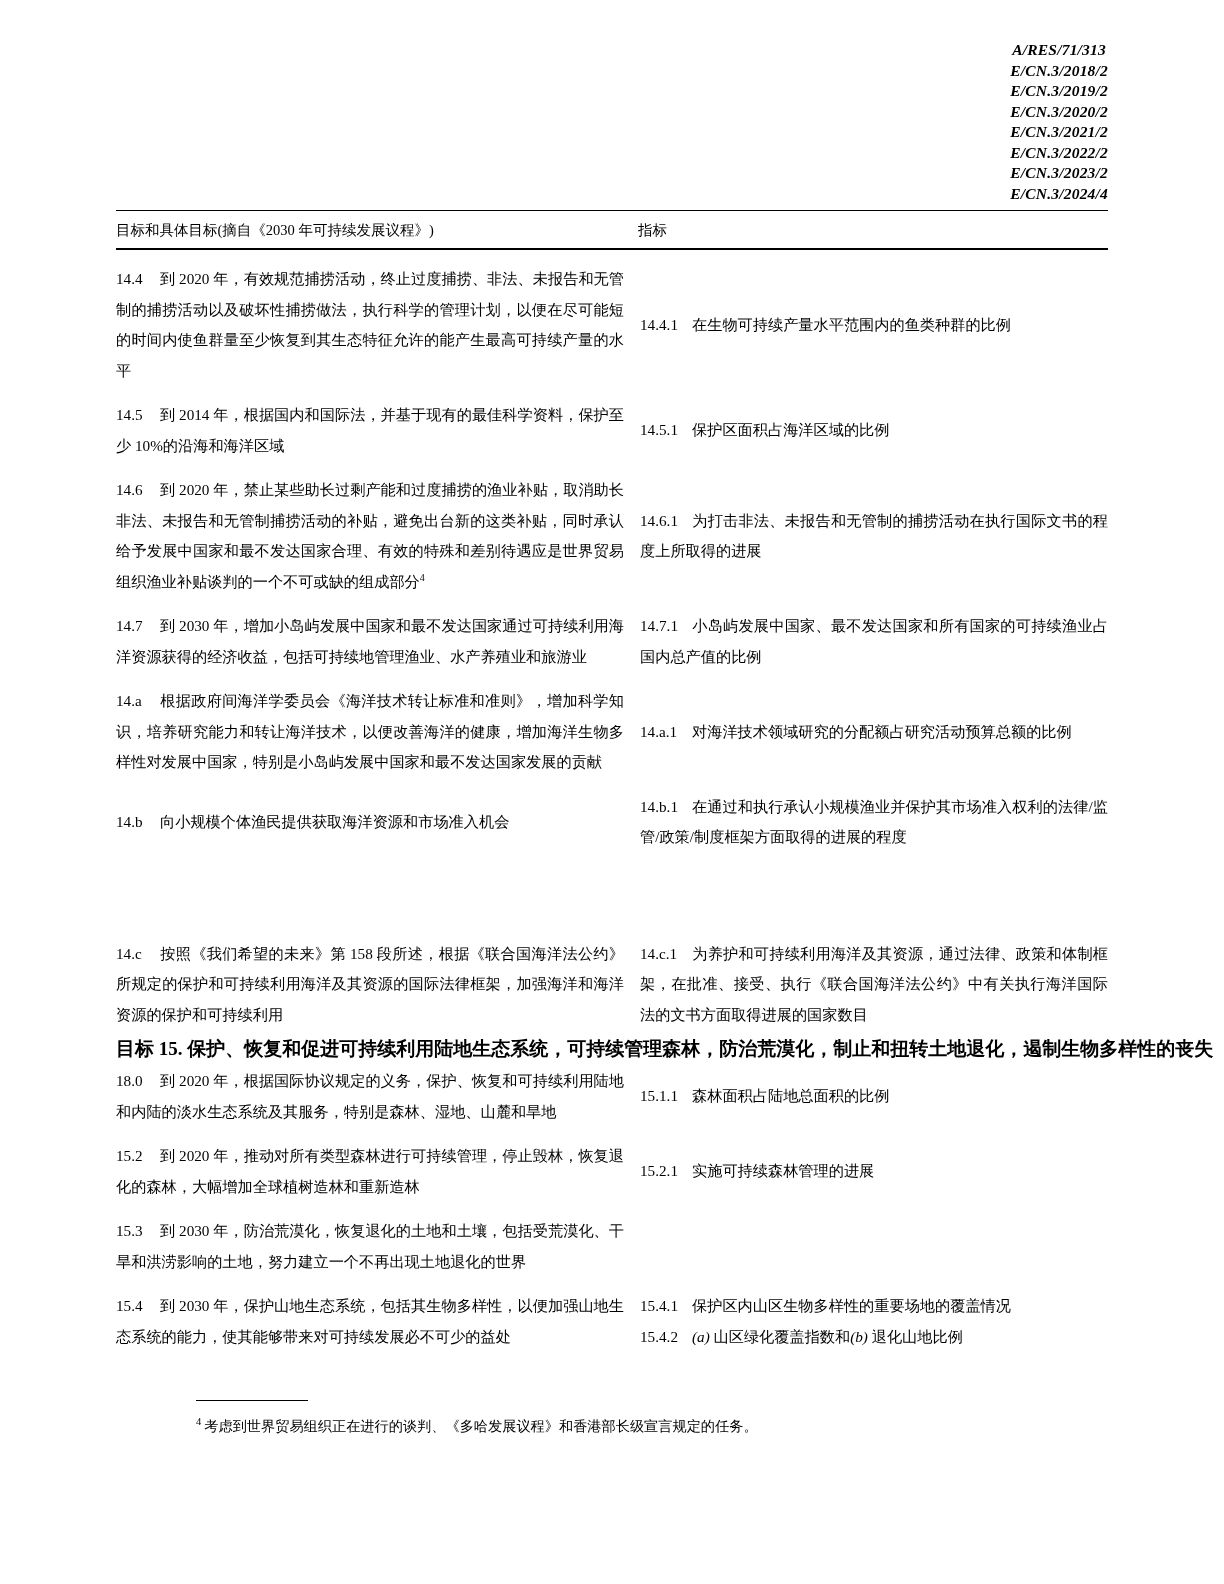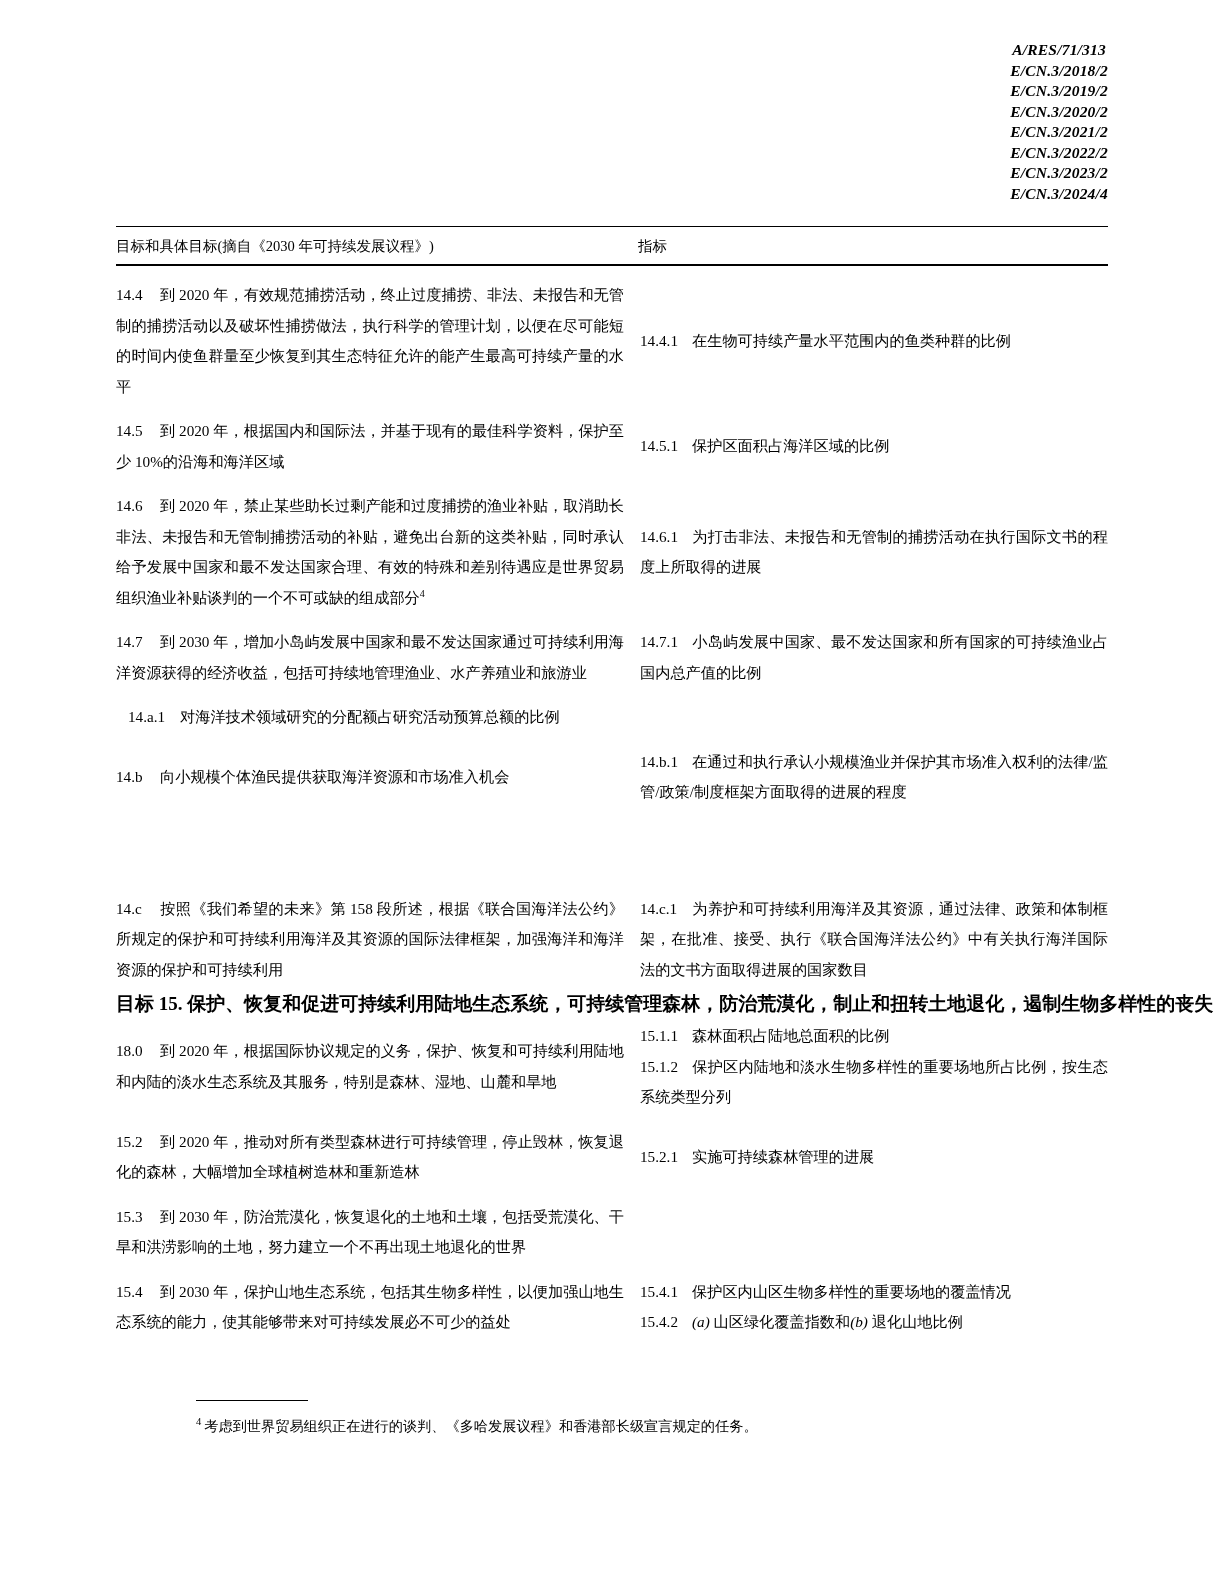--- a/index.html
+++ b/index.html
@@ -34,21 +34,20 @@
     letter-spacing: 0.2px;
   }
   .doc-symbols div { white-space: nowrap; }
 
   
   .table-wrap {
     position: absolute;
     left: 116px;
     top: 210px;
     width: 992px;
-    margin-top: 16px;
   }
   .rule-top {
     border-top: 1.4px solid #000;
     height: 0;
   }
   .rule-head {
     border-top: 2.3px solid #000;
     height: 0;
   }
   .thead {
@@ -170,21 +169,21 @@
       <div class="col-gap"></div>
       <div class="cell right zh">
         <p class="para"><span class="num wide">14.4.1</span><span class="body">在生物可持续产量水平范围内的鱼类种群的比例</span></p>
       </div>
     </div>
 
     <div class="spacer-sm"></div>
 
     <div class="row">
       <div class="cell left zh">
-        <p class="para"><span class="num">14.5</span><span class="body">到 2020 年，根据国内和国际法，并基于现有的最佳科学资料，保护至少 10%的沿海和海洋区域</span></p>
+        <p class="para"><span class="num">14.5</span><span class="body">到 2014 年，根据国内和国际法，并基于现有的最佳科学资料，保护至少 10%的沿海和海洋区域</span></p>
       </div>
       <div class="col-gap"></div>
       <div class="cell right zh">
         <p class="para"><span class="num wide">14.5.1</span><span class="body">保护区面积占海洋区域的比例</span></p>
       </div>
     </div>
 
     <div class="spacer-sm"></div>
 
     <div class="row">
@@ -205,20 +204,23 @@
       </div>
       <div class="col-gap"></div>
       <div class="cell right zh">
         <p class="para"><span class="num wide">14.7.1</span><span class="body">小岛屿发展中国家、最不发达国家和所有国家的可持续渔业占国内总产值的比例</span></p>
       </div>
     </div>
 
     <div class="spacer-sm"></div>
 
     <div class="row">
+      <div class="cell left zh">
+        <p class="para"><span class="num">14.a</span><span class="body">根据政府间海洋学委员会《海洋技术转让标准和准则》，增加科学知识，培养研究能力和转让海洋技术，以便改善海洋的健康，增加海洋生物多样性对发展中国家，特别是小岛屿发展中国家和最不发达国家发展的贡献</span></p>
+      </div>
       <div class="col-gap"></div>
       <div class="cell right zh">
         <p class="para"><span class="num wide">14.a.1</span><span class="body">对海洋技术领域研究的分配额占研究活动预算总额的比例</span></p>
       </div>
     </div>
 
     <div class="spacer-sm"></div>
 
     <div class="row">
       <div class="cell left zh">
@@ -244,21 +246,20 @@
 
     <div class="goal-head zh">目标 15. 保护、恢复和促进可持续利用陆地生态系统，可持续管理森林，防治荒漠化，制止和扭转土地退化，遏制生物多样性的丧失</div>
 
     <div class="row">
       <div class="cell left zh">
         <p class="para"><span class="num">18.0</span><span class="body">到 2020 年，根据国际协议规定的义务，保护、恢复和可持续利用陆地和内陆的淡水生态系统及其服务，特别是森林、湿地、山麓和旱地</span></p>
       </div>
       <div class="col-gap"></div>
       <div class="cell right zh">
         <p class="para"><span class="num wide">15.1.1</span><span class="body">森林面积占陆地总面积的比例</span></p>
-        <p class="para"><span class="num wide">15.1.2</span><span class="body">保护区内陆地和淡水生物多样性的重要场地所占比例，按生态系统类型分列</span></p>
       </div>
     </div>
 
     <div class="spacer-sm"></div>
 
     <div class="row">
       <div class="cell left zh">
         <p class="para"><span class="num">15.2</span><span class="body">到 2020 年，推动对所有类型森林进行可持续管理，停止毁林，恢复退化的森林，大幅增加全球植树造林和重新造林</span></p>
       </div>
       <div class="col-gap"></div>

